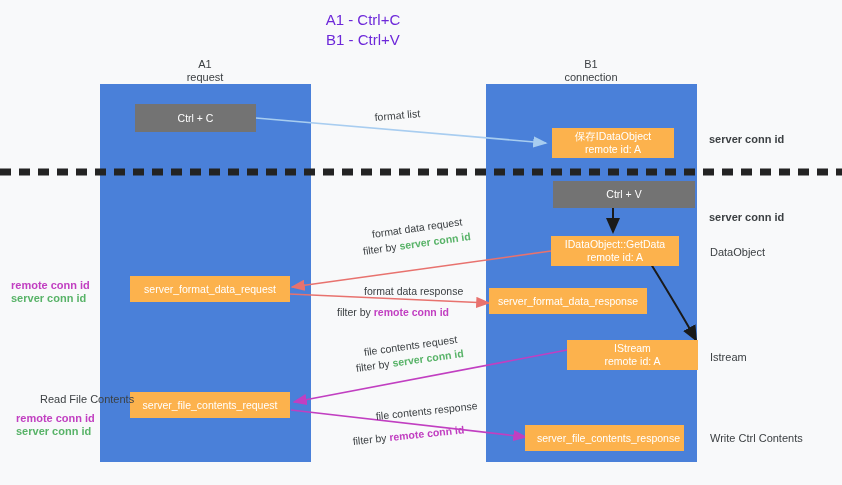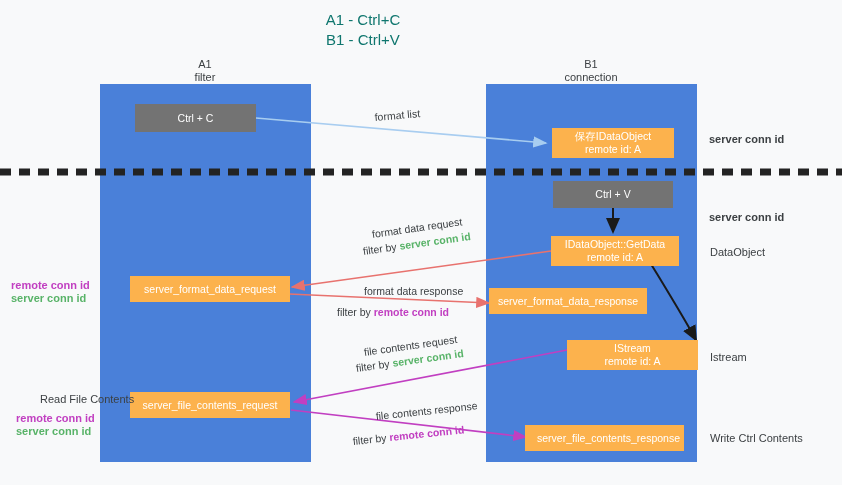--- a/index.html
+++ b/index.html
@@ -23,21 +23,21 @@
     height: 485px;
     pointer-events: none;
   }
   .title {
     position: absolute;
     left: 0;
     top: 10px;
     width: 726px;
     text-align: center;
     font-size: 15px;
-    color: #0f766e;
+    color: #6d28d9;
     line-height: 20px;
   }
   .col-header {
     position: absolute;
     text-align: center;
     font-size: 11px;
     color: #3c4043;
     line-height: 13px;
     width: 210px;
   }
@@ -92,21 +92,21 @@
 
 <div id="canvas">
 
   <div class="title">
     <div>A1 - Ctrl+C</div>
     <div>B1 - Ctrl+V</div>
   </div>
 
   <div class="col-header" style="left:100px; top:58px;">
     <div>A1</div>
-    <div>filter</div>
+    <div>request</div>
   </div>
   <div class="col-header" style="left:486px; top:58px;">
     <div>B1</div>
     <div>connection</div>
   </div>
 
   <div class="column" style="left:100px; top:84px; width:211px; height:378px;"></div>
   <div class="column" style="left:486px; top:84px; width:211px; height:378px;"></div>
 
   <svg class="layer" viewBox="0 0 842 485">
@@ -152,21 +152,21 @@
 
   <div class="box box-orange" style="left:130px; top:392px; width:160px; height:26px;">
     <span>server_file_contents_request</span>
   </div>
 
   <div class="box box-orange" style="left:552px; top:128px; width:122px; height:30px;">
     <span>保存IDataObject</span>
     <span>remote id: A</span>
   </div>
 
-  <div class="box box-green" style="left:553px; top:181px; width:120px; height:27px;">
+  <div class="box box-green" style="left:553px; top:181px; width:142px; height:27px;">
     <span>Ctrl + V</span>
   </div>
 
   <div class="box box-orange" style="left:551px; top:236px; width:128px; height:30px;">
     <span>IDataObject::GetData</span>
     <span>remote id: A</span>
   </div>
 
   <div class="box box-orange" style="left:489px; top:288px; width:158px; height:26px;">
     <span>server_format_data_response</span>

